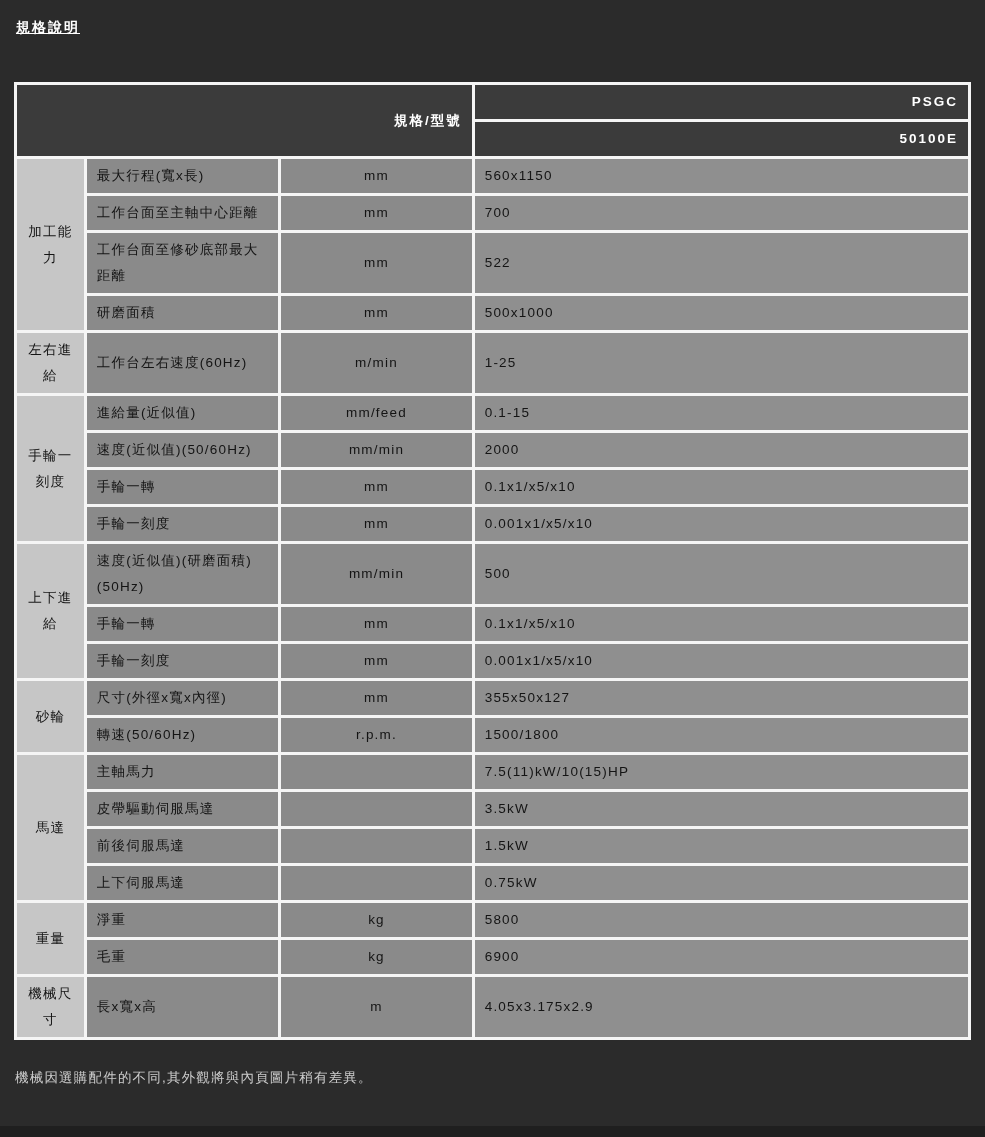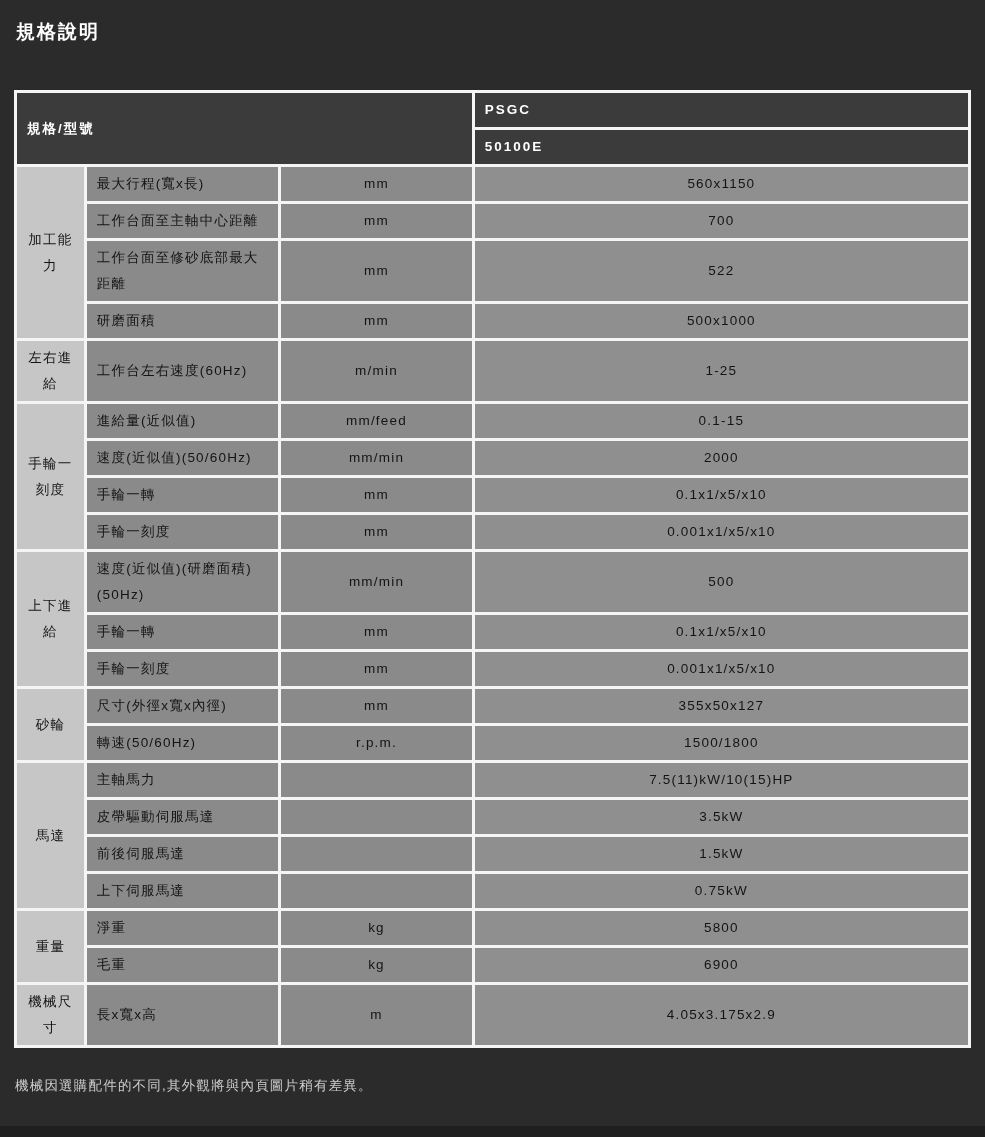--- a/index.html
+++ b/index.html
@@ -17,62 +17,63 @@
   *{box-sizing:border-box;}
   html,body{margin:0;padding:0;}
   body{
     width:985px;height:1137px;position:relative;overflow:hidden;
     background:var(--page-bg);
     font-family:"Liberation Sans","DejaVu Sans",sans-serif;
   }
   .page{padding:14px;}
   .page-title{
     margin:5px 0 0 2px;
-    font-size:19px;font-weight:bold;color:var(--header-text);
+    font-size:14px;font-weight:bold;color:var(--header-text);
     letter-spacing:2px;
+    text-decoration:underline;
   }
   .spec-table{
     margin-top:45px;
     width:957px;
     border-collapse:collapse;
     font-size:13.5px;
     letter-spacing:1.2px;
     color:var(--cell-text);
   }
   .spec-table th,.spec-table td{
     border:3px solid var(--border);
     vertical-align:middle;
     padding:4px 10px;
     line-height:26px;
   }
   .spec-table td{height:30px;}
   .th-dark{
     background:var(--header-bg);
     color:var(--header-text);
-    font-weight:bold;text-align:left;
+    font-weight:bold;text-align:right;
     letter-spacing:2px;
   }
   .th-brand{height:26px;}
   .th-model{height:29px;}
   .cell-cat{
     background:var(--cat-bg);
     text-align:center;
     padding:4px 4px;
   }
   .cell-label{
     background:var(--label-bg);
     text-align:left;
   }
   .cell-unit{
     background:var(--label-bg);
     text-align:center;
   }
   .cell-value{
     background:var(--value-bg);
-    text-align:center;
+    text-align:left;
   }
   .notes{
     margin-top:24px;margin-left:1px;
     color:var(--notes-text);
     font-size:13.5px;
     letter-spacing:1.2px;
   }
   .notes-heading{font-weight:bold;line-height:27px;}
   .note-line{line-height:27px;}
   .footer-strip{

